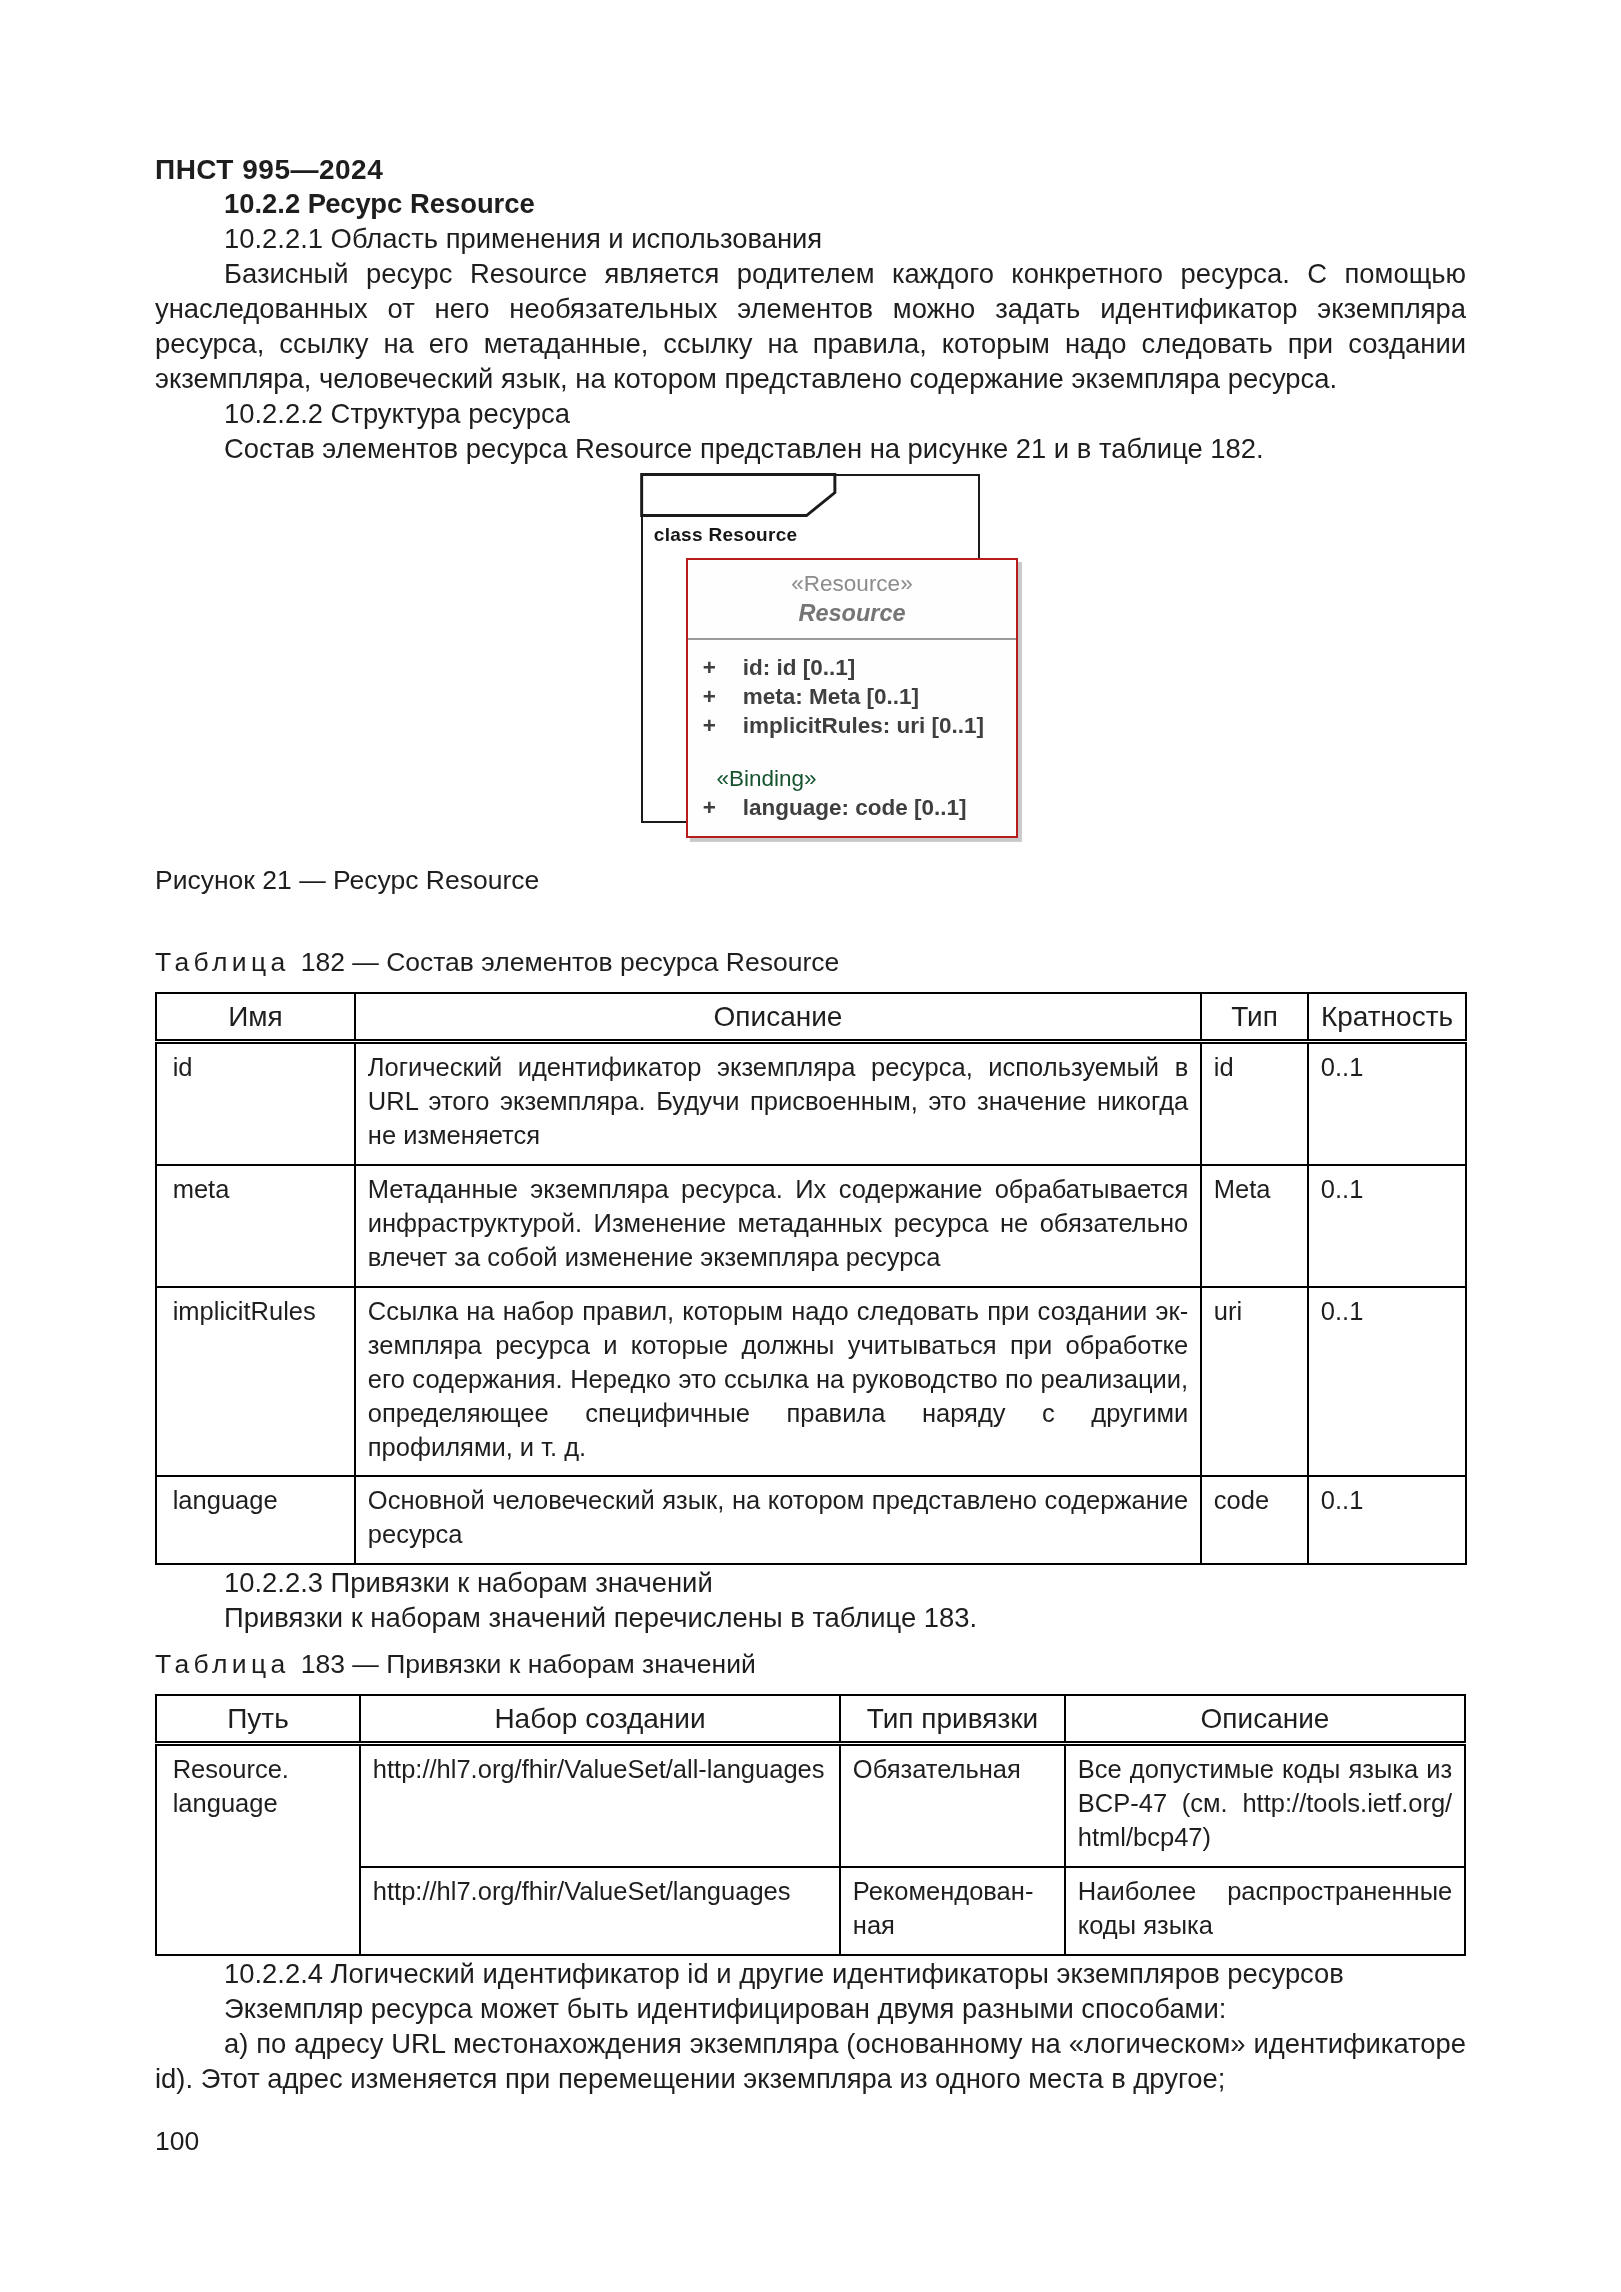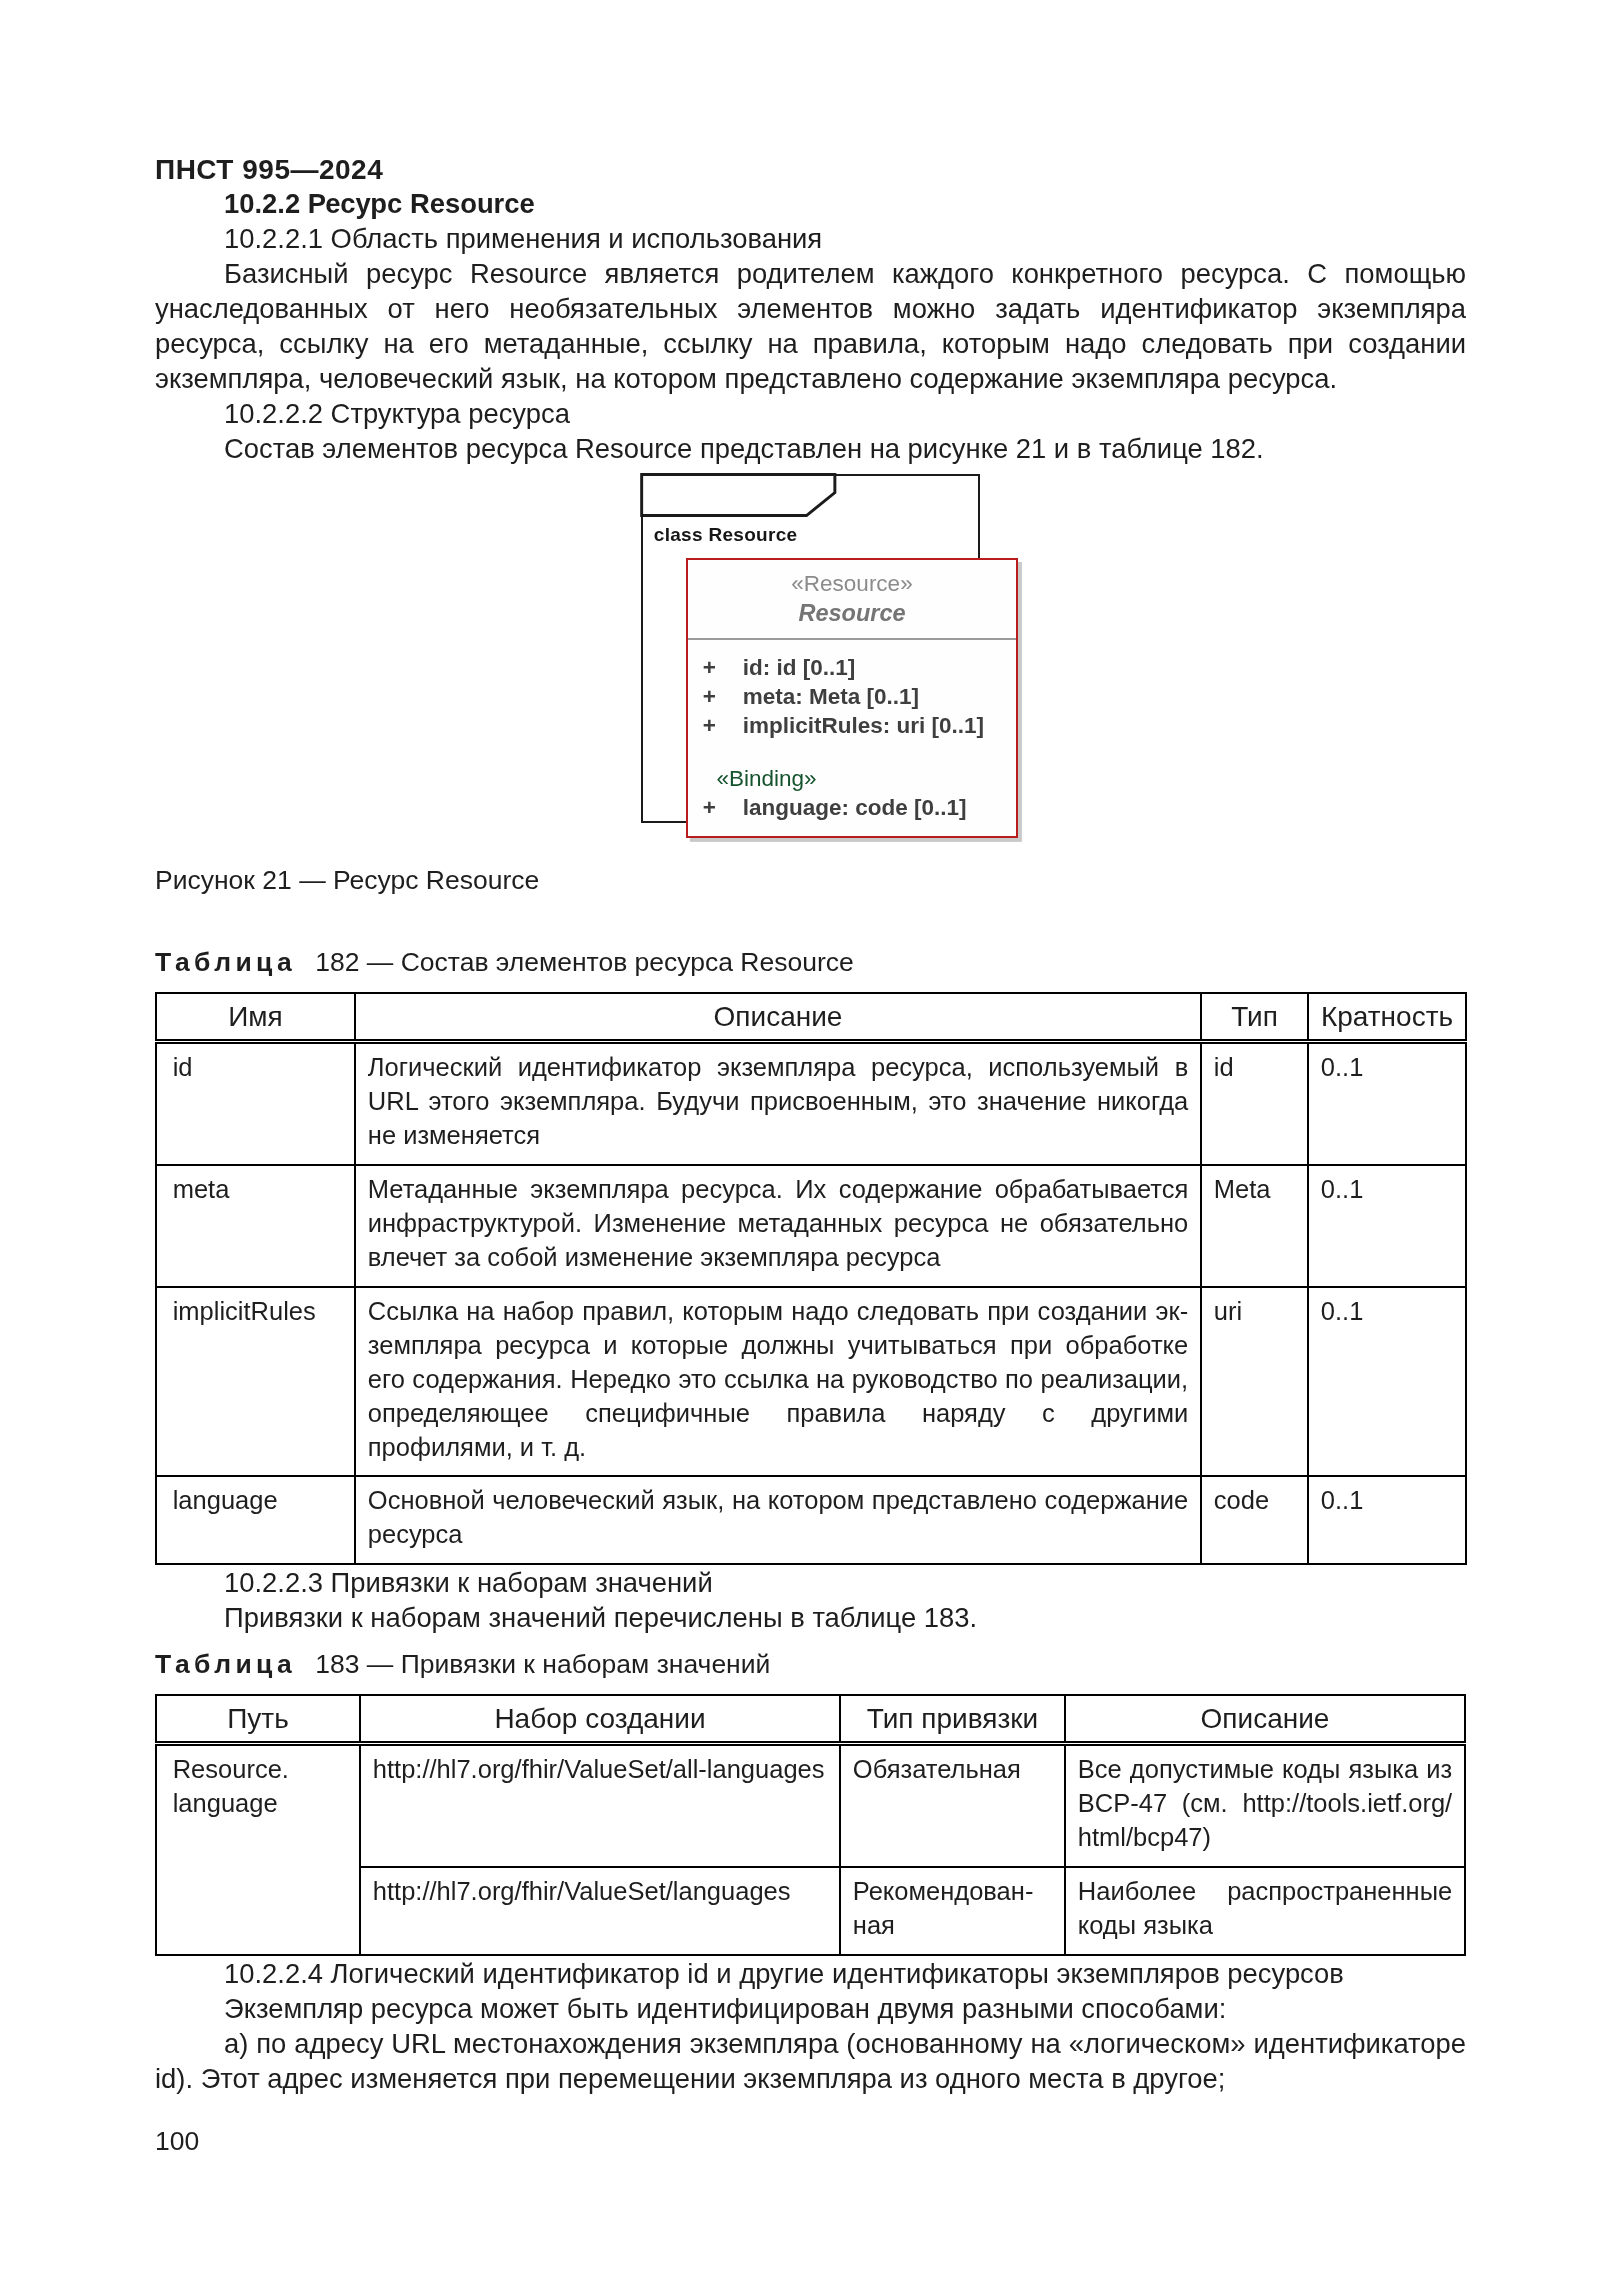--- a/index.html
+++ b/index.html
@@ -75,21 +75,21 @@
   .cname  { font-size: 23.5px; color: #757575; font-weight: 700; font-style: italic; line-height: 30px; }
   .uml-attrs { padding: 12.7px 5.9px 13.7px 11.8px; }
   .arow { display: flex; font-size: 22.5px; font-weight: 700; color: #3f3f3f; line-height: 29px; white-space: nowrap; }
   .plus { width: 43px; flex: none; padding-left: 2.9px; }
   .brow { font-size: 22.5px; color: #14532d; padding-left: 16.7px; margin-top: 24px; line-height: 29px; }
   .fig-caption { text-align: left; margin-top: 41px; font-size: 26.5px; line-height: 33px; }
 
   
   .tbl-caption { margin-top: 49px; font-size: 26.5px; line-height: 33px; }
   .tbl-caption.small-gap { margin-top: 12.7px; }
-  .spaced { letter-spacing: 4.4px; margin-right: 19px; font-weight: bold; }
+  .spaced { letter-spacing: 4.4px; margin-right: 11px; }
 
   table.doc {
     border-collapse: collapse;
     table-layout: fixed;
     width: 1309px;
     margin-top: 13.7px;
     border: 2.9px solid #000;
   }
   table.doc th {
     border: 2px solid #000;

